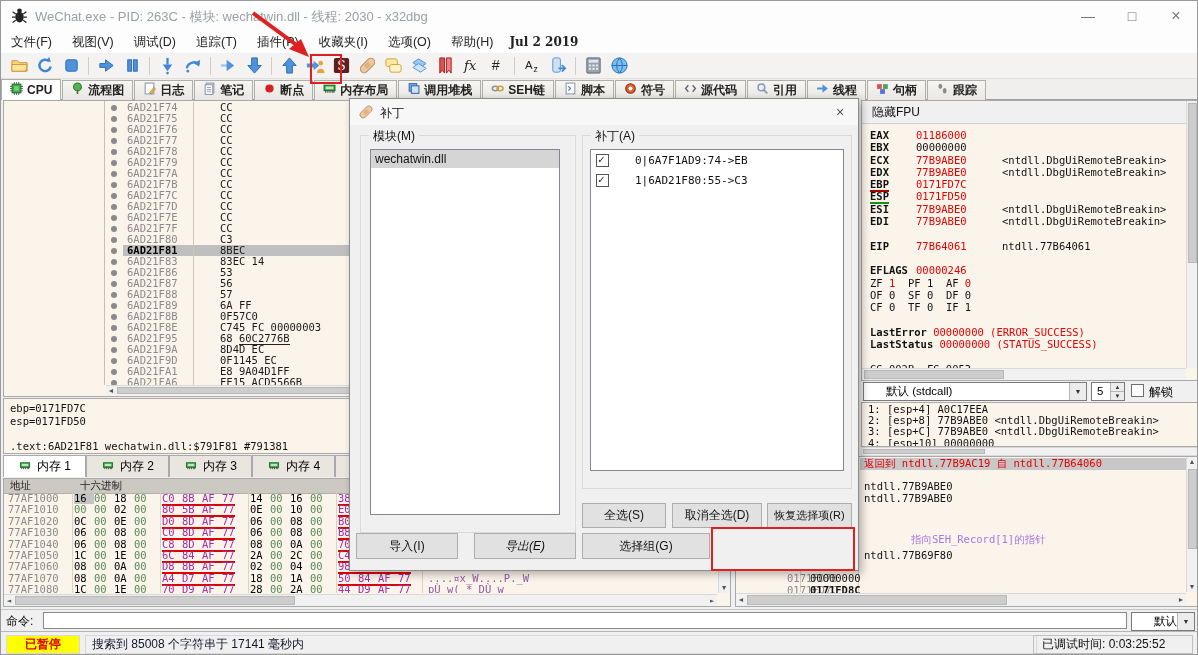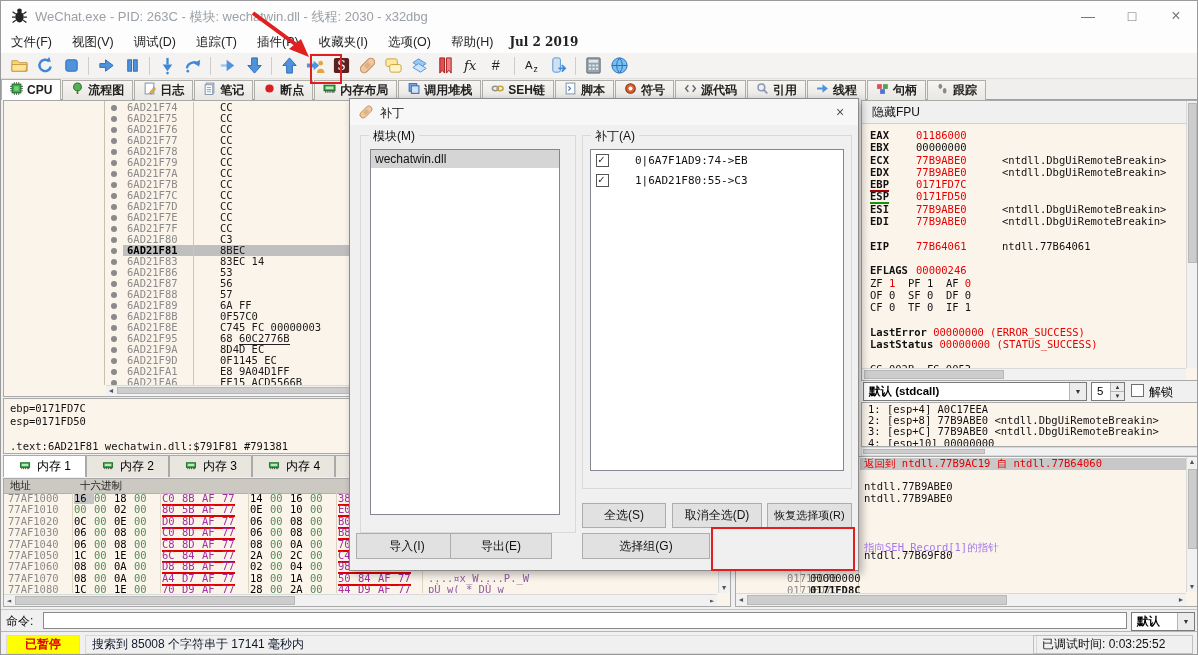--- a/index.html
+++ b/index.html
@@ -76,21 +76,21 @@
   .rr .rn{display:inline-block;width:46px;font-weight:bold;}
   .rr .rn i{font-style:normal;text-align:right;}
   .rr .rn.ured i{border-bottom:2px solid #a00000;}
   .rr .rn.ugrn i{border-bottom:2px solid #159015;}
   .rr .rv{display:inline-block;width:86px;}
   .rr .red{color:#e60000;}
   #rg-v{right:0;top:0;bottom:12px;width:12px;border-left:1px solid #d9d9d9;}
   #rg-h{left:0;right:12px;bottom:0;height:12px;border-top:1px solid #d9d9d9;}
   
   #convrow{position:absolute;left:860px;top:380px;width:338px;height:21px;background:#f0f0f0;}
-  .combo{position:absolute;height:19px;background:#fff;border:1px solid #7a7a7a;box-sizing:border-box;font-size:11.5px;line-height:17px;padding-left:5px;font-weight:bold;}
+  .combo{position:absolute;height:19px;background:#fff;border:1px solid #7a7a7a;box-sizing:border-box;font-size:11.5px;line-height:17px;padding-left:22px;}
   .combo .ca{position:absolute;right:0;top:0;bottom:0;width:16px;background:#ececec;border-left:1px solid #b5b5b5;text-align:center;font-size:7px;line-height:17px;color:#333;}
   .spin{position:absolute;left:230px;top:1px;width:34px;height:19px;background:#fff;border:1px solid #7a7a7a;box-sizing:border-box;font-size:11.5px;line-height:17px;padding-left:5px;}
   .spin .sa{position:absolute;right:0;top:0;width:13px;height:8.5px;background:#ececec;border-left:1px solid #b5b5b5;font-size:6px;line-height:8px;text-align:center;color:#333;}
   .spin .sa.dn{top:auto;bottom:0;border-top:1px solid #b5b5b5;}
   .chk{position:absolute;left:270px;top:3px;width:13px;height:13px;background:#fff;border:1px solid #707070;box-sizing:border-box;}
   .chklbl{position:absolute;left:288px;top:3px;font-size:12px;}
   #args{left:860px;top:401px;width:338px;height:45px;font-size:10.5px;padding:1px 0 0 6px;}
   #args div{height:11.2px;line-height:11.2px;white-space:pre;color:#111;}
   #argsbar{position:absolute;left:860px;top:446px;width:338px;height:9px;background:#f1f1f1;border:1px solid #d9d9d9;box-sizing:border-box;}
   #argsbar .thumb{position:absolute;left:1px;top:1px;width:120px;bottom:1px;}
@@ -571,21 +571,21 @@
     <div class="st-line" style="left:64px;"></div>
     <div class="st-line" style="left:122px;"></div>
     <div class="st-com mono" id="stcom">
         <div class="scr ret" style="top: 1px;">返回到 ntdll.77B9AC19 自 ntdll.77B64060</div>
         <div class="scr" style="top: 12.5px;"></div>
         <div class="scr" style="top: 24px;">ntdll.77B9ABE0</div>
         <div class="scr" style="top: 35.5px;">ntdll.77B9ABE0</div>
         <div class="scr" style="top: 47px;"></div>
         <div class="scr" style="top: 58.5px;"></div>
         <div class="scr" style="top: 70px;"></div>
-        <div class="scr seh" style="top: 85px;">指向SEH_Record[1]的指针</div>
+        <div class="scr seh" style="top: 77px; margin-left: 47px;">指向SEH_Record[1]的指针</div>
         <div class="scr" style="top: 93px;">ntdll.77B69F80</div>
         <div class="scr" style="top: 104.5px;"></div>
         <div class="scr" style="top: 116px;"></div>
       </div>
     <div id="stvis">
         <div class="svr mono" style="top: 116px; left: 4px; width: 118px;"><span class="a">0171FD78</span><span class="v">00000000</span></div>
         <div class="svr mono" style="top: 127.5px; left: 4px; width: 118px;"><span class="a">0171FD7C</span><span class="v" style="font-weight: bold;">0171FD8C</span></div>
       </div>
     <div class="sb" id="st-v">
         <span class="arr" style="left:0;top:0;">▲</span>
@@ -638,21 +638,21 @@
         <div class="pitem">
           <span class="pcheck on"></span>
           <span>0|6A7F1AD9:74-&gt;EB</span>
         </div>
         <div class="pitem">
           <span class="pcheck on"></span>
           <span>1|6AD21F80:55-&gt;C3</span>
         </div>
       </div>
     <div class="dbtn" style="left:6px;top:434px;width:102px;height:26px;line-height:24px;">导入(I)</div>
-    <div class="dbtn" style="left:100px;top:434px;width:102px;height:26px;line-height:24px;">导出(E)</div>
+    <div class="dbtn" style="left:124px;top:434px;width:102px;height:26px;line-height:24px;font-style:italic;">导出(E)</div>
     <div class="dbtn" style="left:232px;top:404px;width:84px;height:25px;line-height:23px;">全选(S)</div>
     <div class="dbtn" style="left:322px;top:404px;width:90px;height:25px;line-height:23px;">取消全选(D)</div>
     <div class="dbtn" style="left:417px;top:404px;width:85px;height:25px;line-height:23px;font-size:11px;">恢复选择项(R)</div>
     <div class="dbtn" style="left:232px;top:434px;width:128px;height:26px;line-height:24px;">选择组(G)</div>
   </div>
 
   <div class="annot" style="left:309px;top:53px;width:28px;height:26px;"></div>
   <div class="annot" style="left:710px;top:526px;width:140px;height:40px;"></div>
   <svg id="annot-arrow" width="330" height="70">
     <line x1="252" y1="12" x2="301" y2="48" stroke="#e02020" stroke-width="4"></line>

